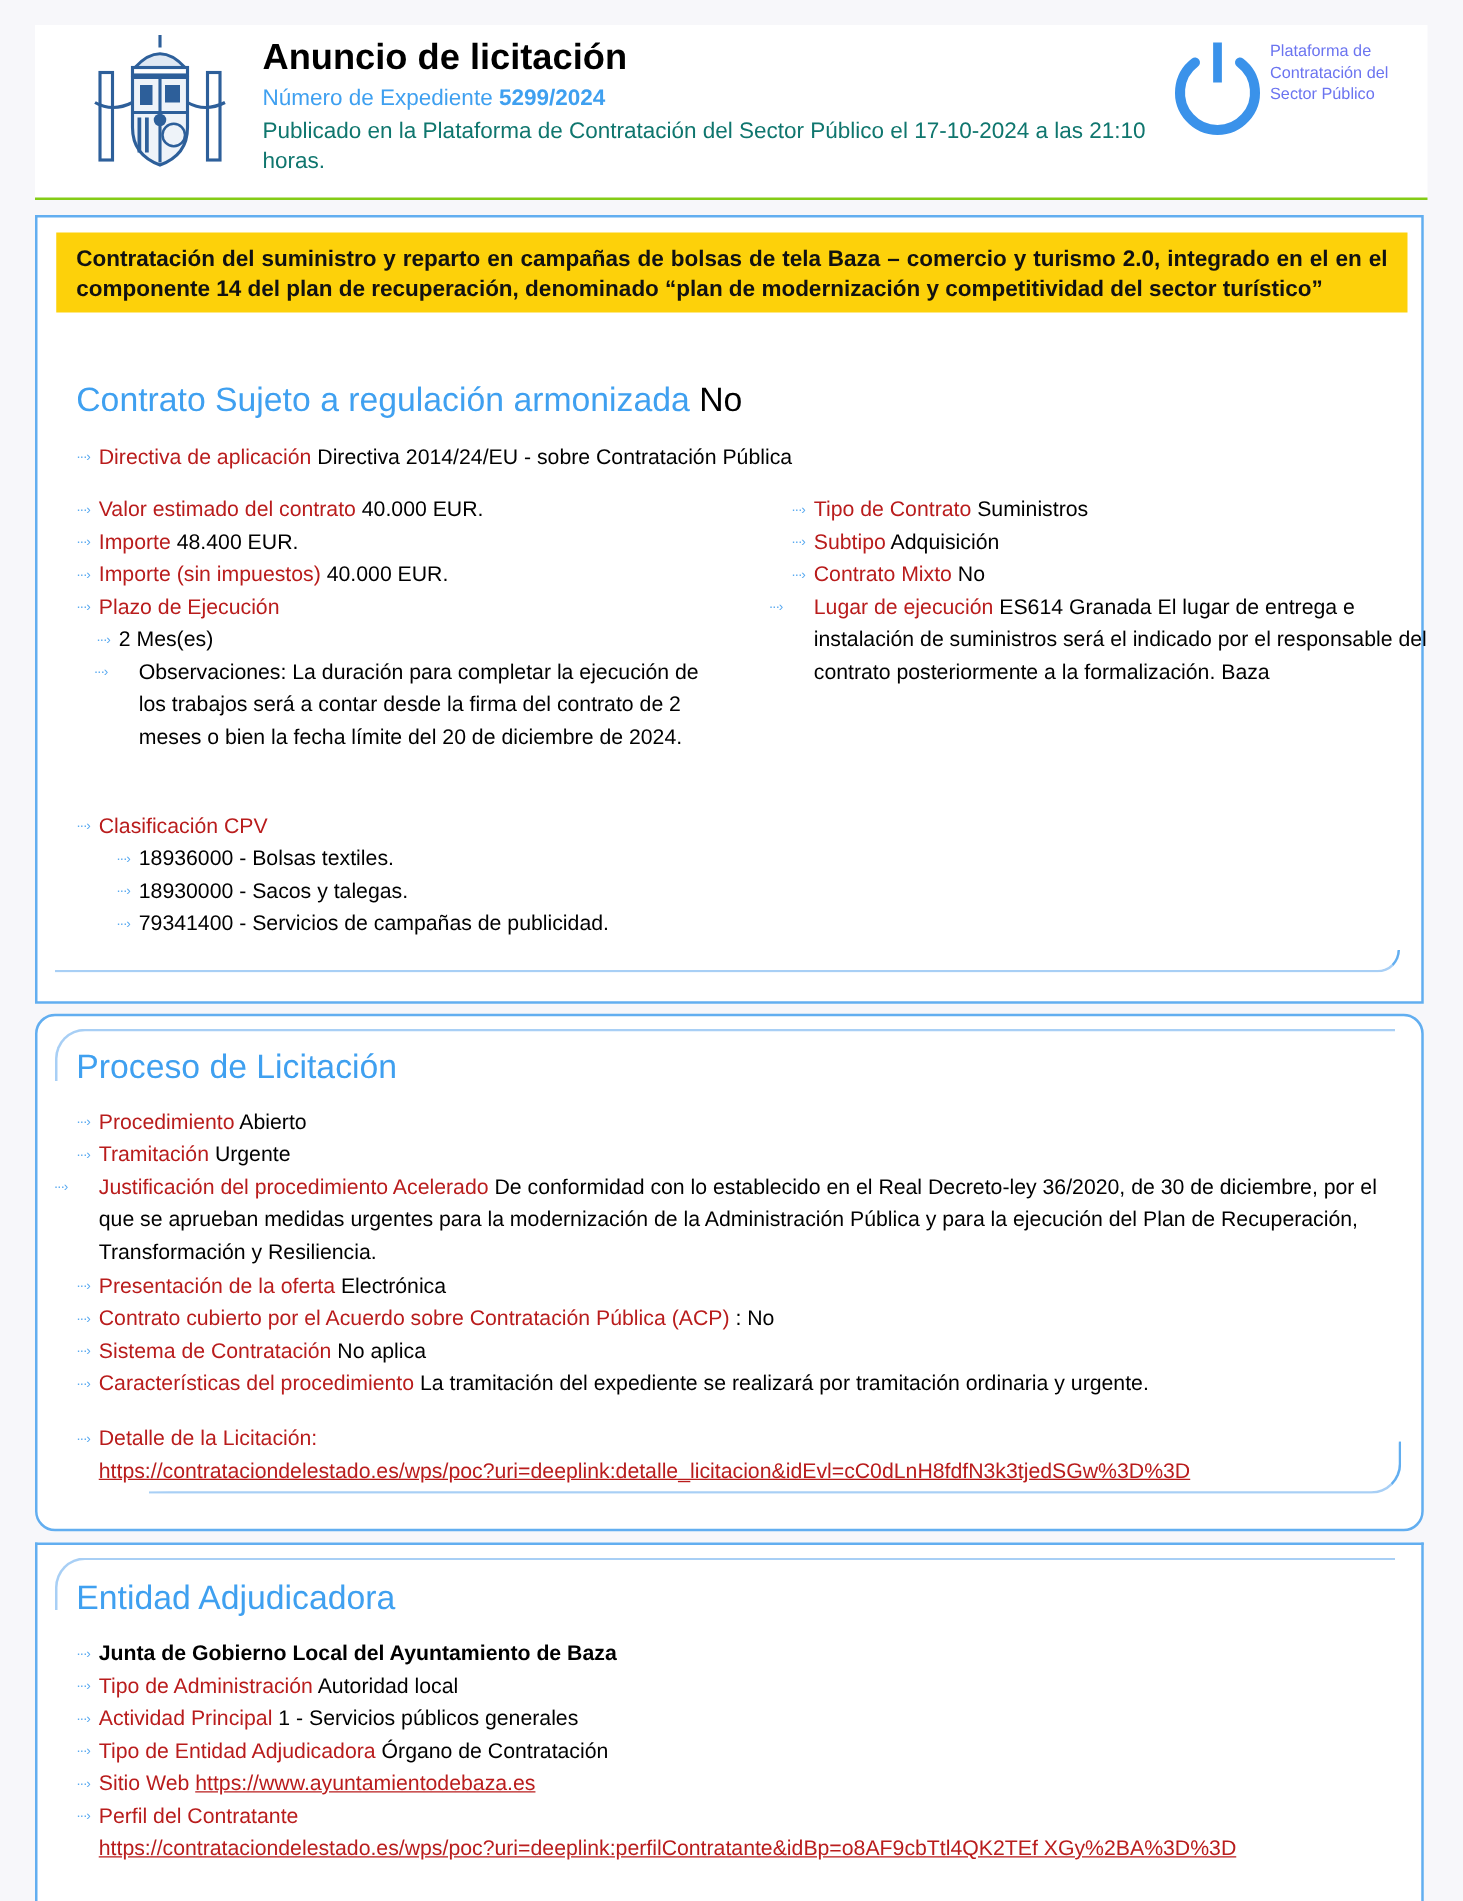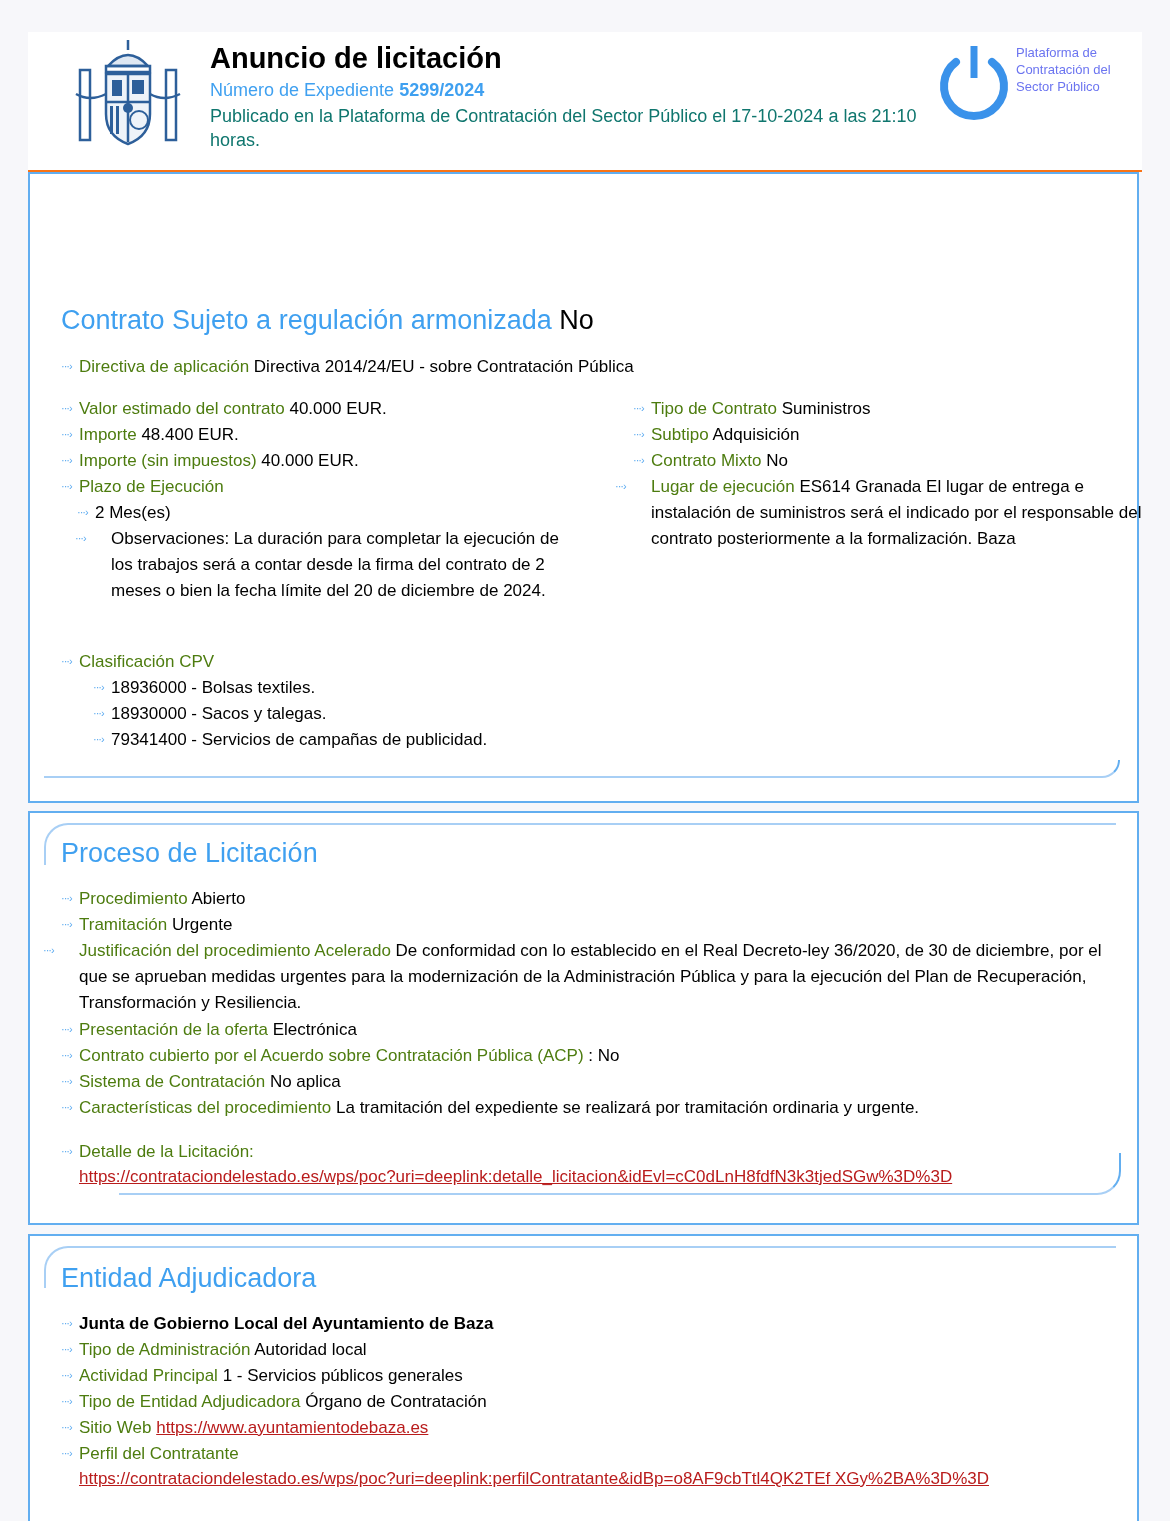--- a/index.html
+++ b/index.html
@@ -7,23 +7,23 @@
       width: 1170px; height: 1521px; overflow: hidden;
       background: #f7f7fa;
       font-family: "Liberation Sans", sans-serif;
       color: #000;
       position: relative;
     }
     a.link { color: #b91c1c; }
 
     
     .header {
-      position: absolute; left: 28px; top: 32px; width: 1114px; height: 138px;
+      position: absolute; left: 28px; top: 20px; width: 1114px; height: 138px;
       background: #fff;
-      border-bottom: 2px solid #f97316;
+      border-bottom: 2px solid #84cc16;
     }
     .coat {
       position: absolute; left: 44px; top: 4px; width: 112px; height: 116px;
     }
     .header .title {
       position: absolute; left: 182px; top: 10px;
       font-size: 29px; font-weight: bold; color: #000;
     }
     .header .exp {
       position: absolute; left: 182px; top: 48px; font-size: 18px; color: #3fa0f0;
@@ -41,21 +41,21 @@
       font-size: 13px; line-height: 17px; color: #6b74f0;
     }
 
     
     .section {
       position: absolute; left: 28px; width: 1111px;
       background: #fff; border: 2px solid #62aef0;
       box-sizing: border-box;
     }
     .s1 { top: 172px; height: 631px; }
-    .s2 { top: 811px; height: 414px; }
+    .s2 { top: 811px; height: 414px; border-radius: 16px; }
     .s3 { top: 1234px; height: 287px; border-bottom: none; }
 
     .banner {
       position: absolute; left: 15px; top: 12px; width: 1081px;
       background: #fdd10a; box-sizing: border-box;
       padding: 9px 16px 7px 16px;
       font-size: 18px; font-weight: bold; line-height: 24px;
       text-align: justify; color: #111;
     }
     .sec-title {
@@ -63,21 +63,21 @@
       font-size: 27px; color: #3fa0f0;
     }
     .sec-title .val { color: #000; }
     .row {
       position: absolute; font-size: 17px; line-height: 26px;
     }
     .arrow {
       display: inline-block; color: #5aaaf0; font-size: 11px;
       width: 18px; letter-spacing: -1px; vertical-align: 2px;
     }
-    .lbl { color: #4d7c0f; }
+    .lbl { color: #b91c1c; }
     .wrap { padding-left: 18px; text-indent: -18px; }
 
     .deco-bottom {
       position: absolute; height: 16px;
       border-bottom: 2px solid #a8cff5;
       border-right: 2px solid #62aef0;
       border-bottom-right-radius: 22px;
     }
     .deco-top {
       position: absolute; left: 14px; top: 10px; width: 1070px; height: 40px;
@@ -125,20 +125,21 @@
   </div>
   <div class="pub">Publicado en la Plataforma de Contratación del Sector Público el 17-10-2024 a las 21:10 horas.</div>
   <svg class="pcsp-logo" viewBox="0 0 80 90">
     <path d="M22 24 A30 30 0 1 0 58 24" fill="none" stroke="#3a92ea" stroke-width="8" stroke-linecap="round"></path>
     <line x1="40" y1="8" x2="40" y2="40" stroke="#3a92ea" stroke-width="7"></line>
   </svg>
   <div class="pcsp-text">Plataforma de Contratación del Sector Público</div>
 </div>
 
 <div class="section s1">
+  <div class="banner">Contratación del suministro y reparto en campañas de bolsas de tela Baza – comercio y turismo 2.0, integrado en el en el componente 14 del plan de recuperación, denominado “plan de modernización y competitividad del sector turístico”</div>
 
   <div class="sec-title" style="top:131px;">
     <span>Contrato Sujeto a regulación armonizada</span>
     <span class="val">No</span>
   </div>
 
   <div class="row" style="left:31px; top:179px;">
     <span class="arrow">···›</span><span class="lbl">Directiva de aplicación</span>
     <span>Directiva 2014/24/EU - sobre Contratación Pública</span>
   </div>

